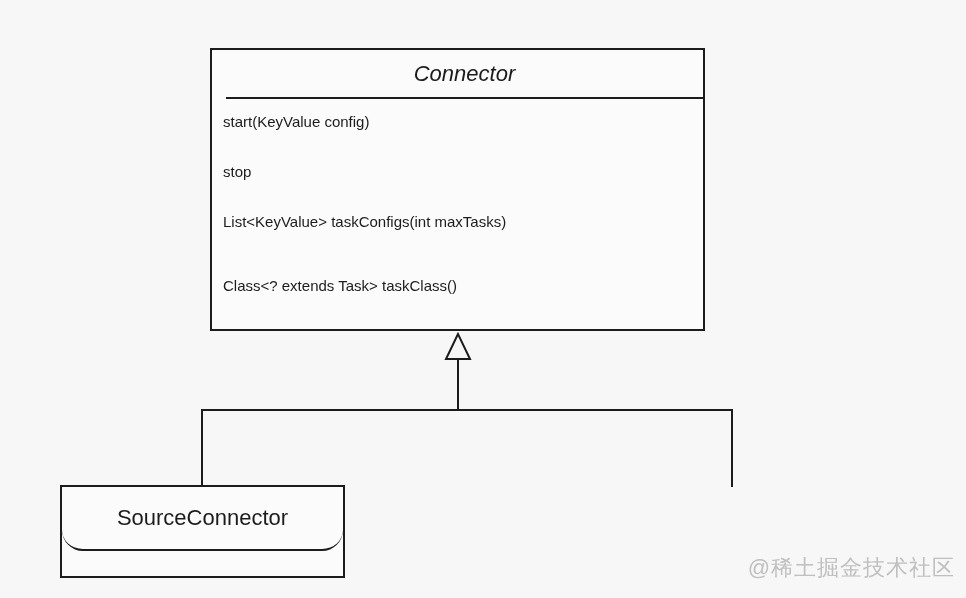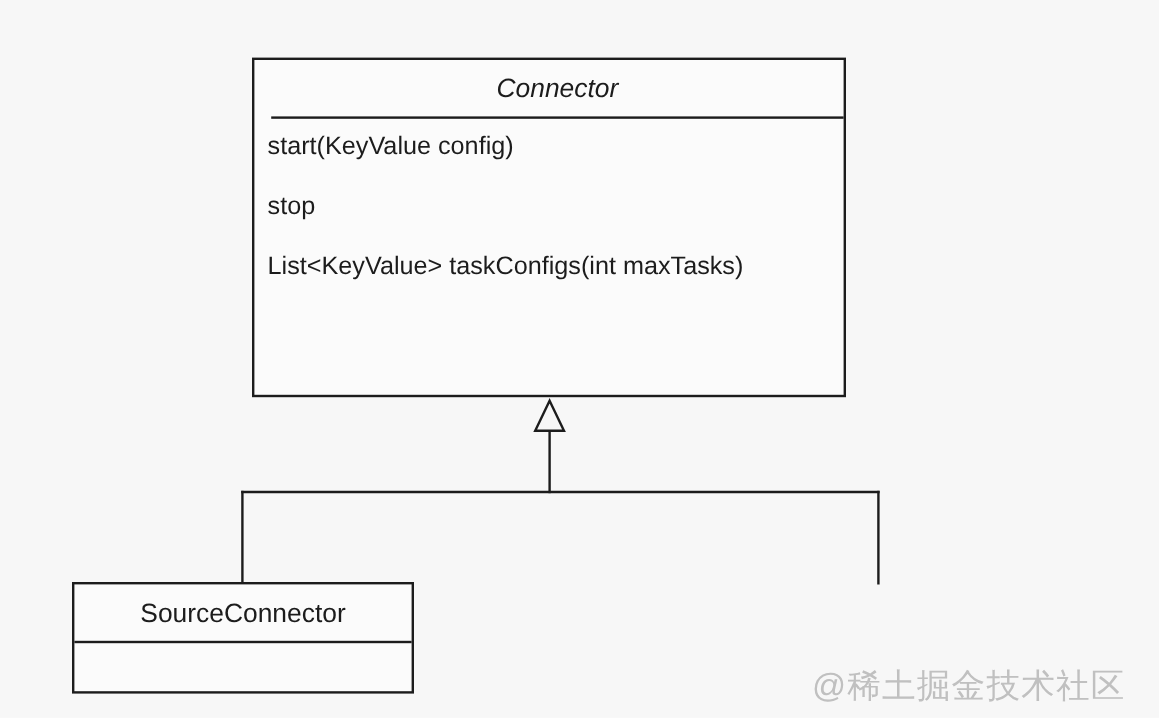--- a/index.html
+++ b/index.html
@@ -37,69 +37,70 @@
   .uml-class .members {
     position: relative;
     flex: 1 1 auto;
   }
   .method {
     position: absolute;
     left: 11px;
     right: 6px;
     height: 24px;
     line-height: 24px;
-    font-size: 21px;
+    font-size: 15px;
     color: #1c1c1c;
     white-space: nowrap;
   }
   
   .box-connector { left: 210px; top: 48px; width: 495px; height: 283px; }
   .box-connector .title { height: 49px; }
   .method.m0 { top: 11px; }
   .method.m1 { top: 61px; }
   .method.m2 { top: 111px; }
   .method.m3 { top: 175px; }
   
   .box-source { left: 60px;  top: 485px; width: 285px; height: 93px; }
   .box-sink   { left: 580px; top: 485px; width: 304px; height: 96px; }
-  .box-source .title { height: 49px; font-size: 22px; }
+  .box-source .title { height: 64px; font-size: 22px; border-radius: 21px; }
   .box-sink .title   { height: 50px; font-size: 22px; }
   .empty-compartment { flex: 1 1 auto; }
   
   .edges {
     position: absolute;
     left: 0; top: 0;
     width: 966px;
     height: 598px;
     pointer-events: none;
   }
   .watermark {
     position: absolute;
-    right: 28px;
+    right: 11px;
     top: 553px;
-    font-size: 28px;
+    font-size: 22px;
     letter-spacing: 1px;
     color: #c6c6c6;
     mix-blend-mode: multiply;
     z-index: 5;
     white-space: nowrap;
     text-align: center;
   }
 </style>
 </head>
 <body>
 
 <div class="page">
 
   <div class="uml-class box-connector">
     <div class="title abstract">Connector</div>
     <div class="members">
       <div class="method m0">start(KeyValue config)</div>
       <div class="method m2">List&lt;KeyValue&gt; taskConfigs(int maxTasks)</div>
       <div class="method m1">stop</div>
+      <div class="method m3">Class&lt;? extends Task&gt; taskClass()</div>
     </div>
   </div>
 
   <svg class="edges" viewBox="0 0 966 598">
     <polygon points="458,334 446,359 470,359" fill="#f7f7f7" stroke="#1c1c1c" stroke-width="2"></polygon>
     <line x1="458" y1="359" x2="458" y2="411" stroke="#1c1c1c" stroke-width="2"></line>
     <line x1="201" y1="410" x2="733" y2="410" stroke="#1c1c1c" stroke-width="2"></line>
     <line x1="202" y1="409" x2="202" y2="487" stroke="#1c1c1c" stroke-width="2"></line>
     <line x1="732" y1="409" x2="732" y2="487" stroke="#1c1c1c" stroke-width="2"></line>
   </svg>

